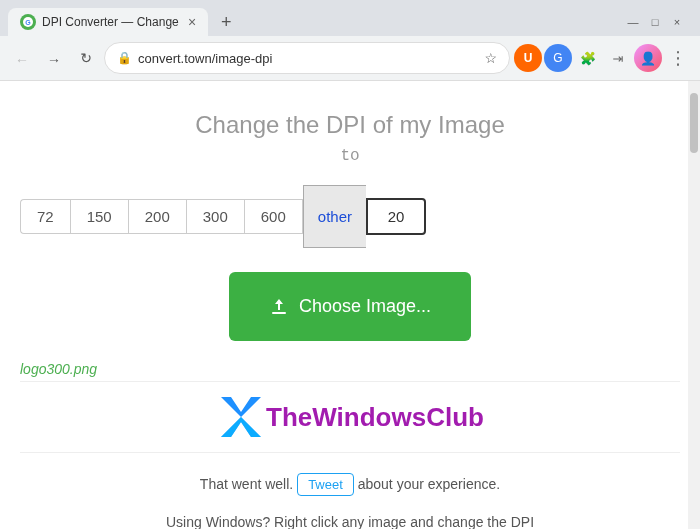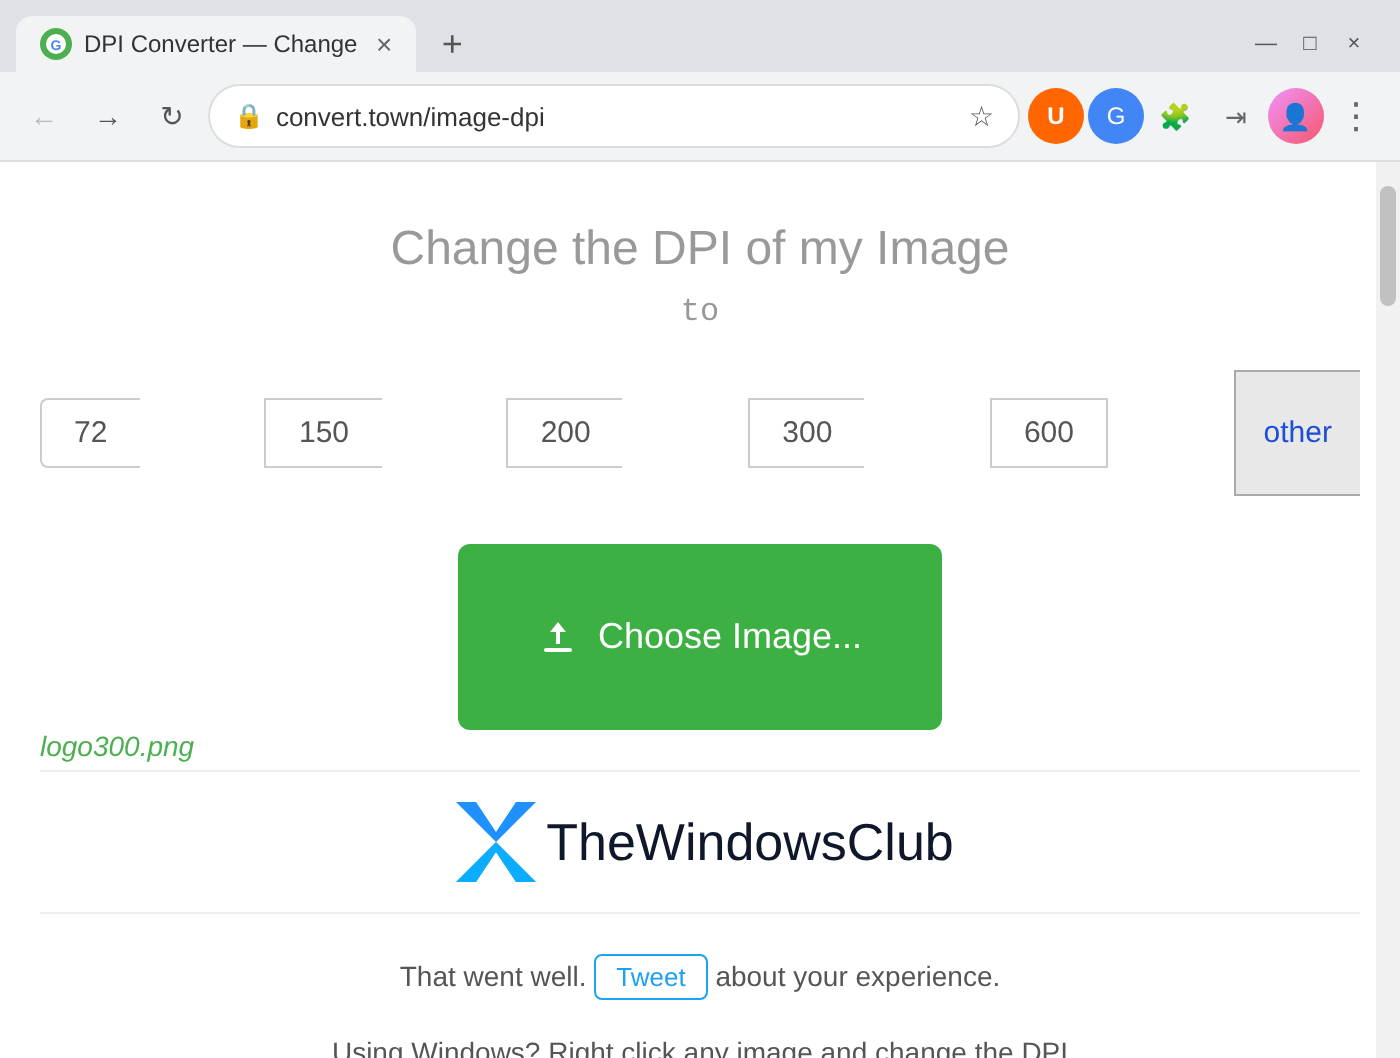--- a/index.html
+++ b/index.html
@@ -151,21 +151,21 @@
     .page-subtitle {
       font-size: 16px;
       color: #999;
       margin-bottom: 20px;
       font-family: Liberation Mono, monospace;
     }
 
     .dpi-options {
       display: flex;
       align-items: center;
-      justify-content: space-between;
+      justify-content: flex-start;
       gap: 0;
       margin-bottom: 24px;
       flex-wrap: nowrap;
     }
     .dpi-btn {
       padding: 8px 16px;
       border: 1px solid #ccc;
       background: #fff;
       font-size: 15px;
       color: #555;
@@ -194,23 +194,24 @@
     }
 
     .choose-btn {
       display: inline-flex;
       align-items: center;
       gap: 10px;
       background: #3cb043;
       color: #fff;
       border: none;
       border-radius: 6px;
-      padding: 36px 40px;
+      padding: 24px 40px;
       font-size: 18px;
       cursor: pointer;
+      margin-bottom: 20px;
       min-width: 220px;
       justify-content: center;
     }
 
     .upload-icon-svg {
       width: 20px; height: 20px;
     }
 
     .file-links {
       display: flex;
@@ -235,22 +236,22 @@
       border-top: 1px solid #eee;
       border-bottom: 1px solid #eee;
       padding: 10px 0;
     }
     .logo-icon {
       width: 50px;
       height: 50px;
     }
     .logo-text {
       font-size: 26px;
-      color: #0f172a;
-      font-weight: normal;
+      color: #a21caf;
+      font-weight: bold;
     }
 
     .tweet-area {
       font-size: 14px;
       color: #555;
       margin-bottom: 16px;
     }
     .tweet-btn {
       display: inline-block;
       padding: 3px 10px;
@@ -331,20 +332,21 @@
     <h1 class="page-title">Change the DPI of my Image</h1>
     <p class="page-subtitle">to</p>
 
     <div class="dpi-options">
       <button class="dpi-btn">72</button>
       <button class="dpi-btn">150</button>
       <button class="dpi-btn">200</button>
       <button class="dpi-btn">300</button>
       <button class="dpi-btn" style="border-right: 1px solid #ccc; border-radius: 0;">600</button>
       <button class="dpi-other">other</button>
+      <input class="dpi-custom-input" type="text" value="20" style="">
     </div>
 
     <button class="choose-btn">
       <svg class="upload-icon-svg" viewBox="0 0 20 20" fill="white">
         <path d="M10 2L6 7h3v6h2V7h3L10 2z"></path>
         <rect x="3" y="15" width="14" height="2" rx="1"></rect>
       </svg>
       <span>Choose Image...</span>
     </button>
 

